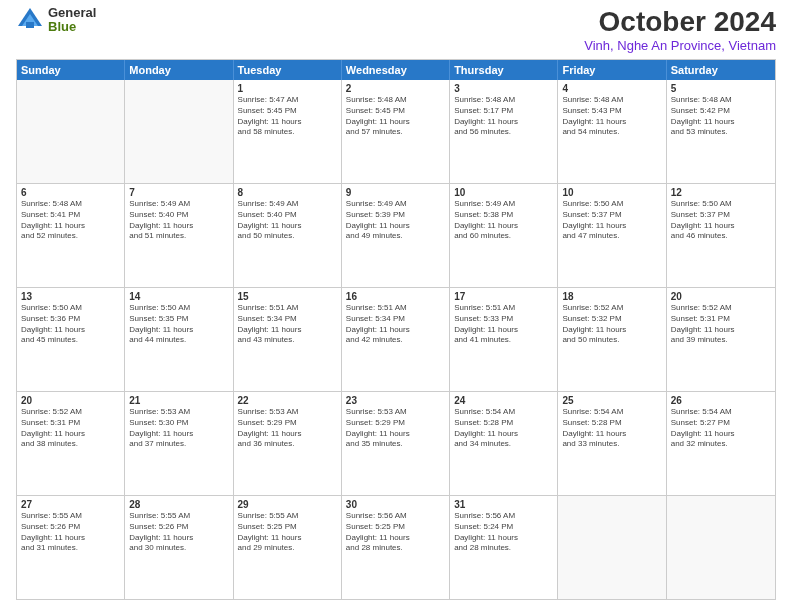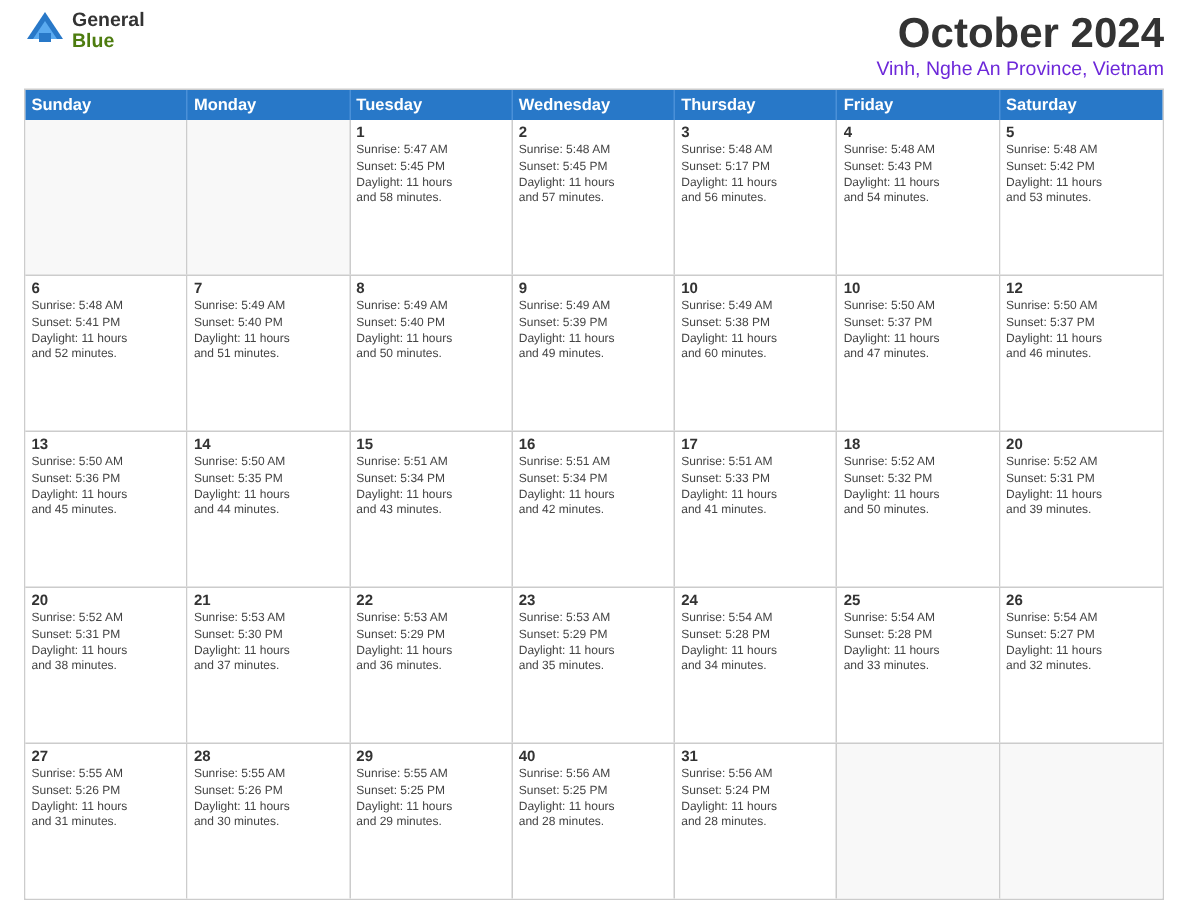--- a/index.html
+++ b/index.html
@@ -356,21 +356,21 @@
             <span class="cell-line">and 30 minutes.</span>
           </div>
           <div class="cal-cell">
             <span class="day-num">29</span>
             <span class="cell-line">Sunrise: 5:55 AM</span>
             <span class="cell-line">Sunset: 5:25 PM</span>
             <span class="cell-line">Daylight: 11 hours</span>
             <span class="cell-line">and 29 minutes.</span>
           </div>
           <div class="cal-cell">
-            <span class="day-num">40</span>
+            <span class="day-num">30</span>
             <span class="cell-line">Sunrise: 5:56 AM</span>
             <span class="cell-line">Sunset: 5:25 PM</span>
             <span class="cell-line">Daylight: 11 hours</span>
             <span class="cell-line">and 28 minutes.</span>
           </div>
           <div class="cal-cell">
             <span class="day-num">31</span>
             <span class="cell-line">Sunrise: 5:56 AM</span>
             <span class="cell-line">Sunset: 5:24 PM</span>
             <span class="cell-line">Daylight: 11 hours</span>

